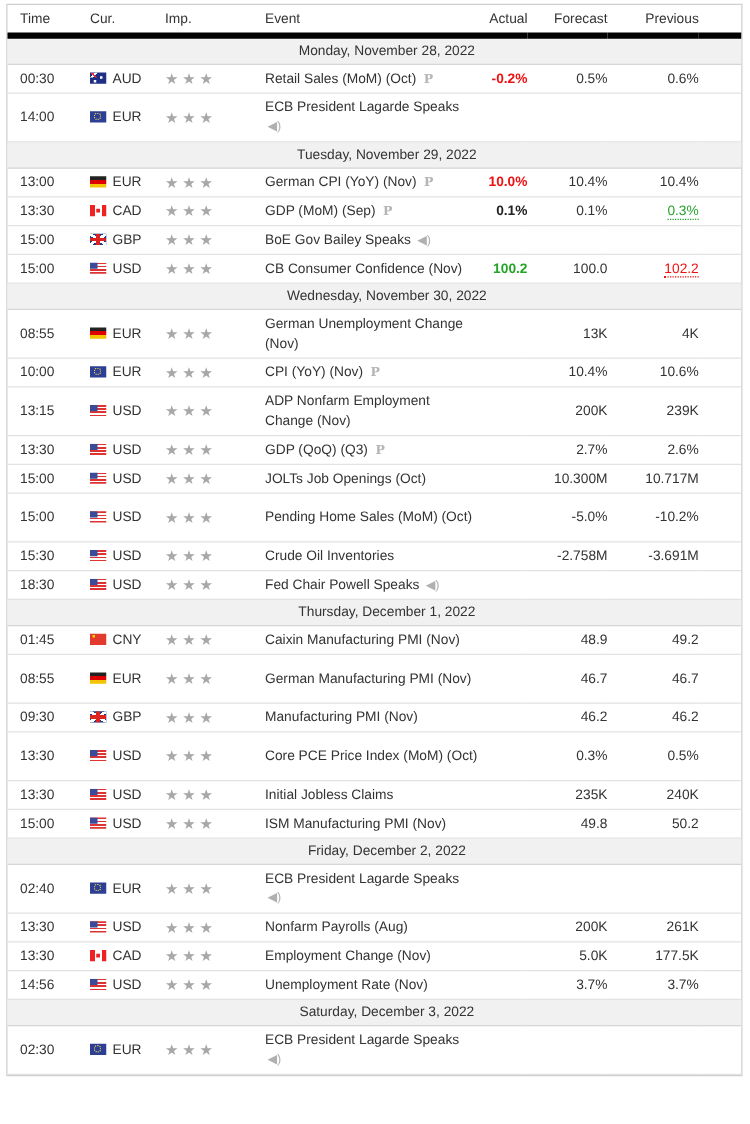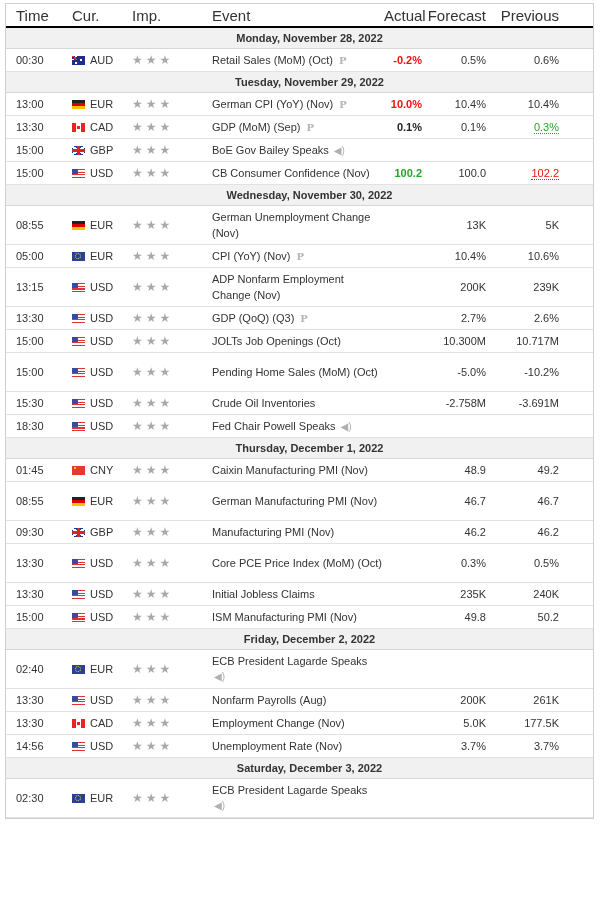--- a/index.html
+++ b/index.html
@@ -23,40 +23,40 @@
       border: 1px solid #cfcfcf;
       background: #ffffff;
     }
     table.cal {
       width: 100%;
       border-collapse: collapse;
       table-layout: fixed;
     }
     table.cal th {
       font-weight: normal;
-      font-size: 15px;
+      font-size: 11px;
       color: #333;
       text-align: left;
       height: 22px;
       padding: 0;
-      border-bottom: 2px solid #000000;
+      border-bottom: 5px solid #000000;
     }
     table.cal th.num { text-align: right; }
     table.cal th.c-time { padding-left: 10px; }
     table.cal td {
       padding: 0;
       border-bottom: 1px solid #e2e2e2;
       vertical-align: middle;
       font-size: 11px;
       color: #333;
     }
     tr.day td {
       background: #f1f1f1;
       text-align: center;
-      font-weight: bold;
+      font-weight: normal;
       color: #333;
       height: 20px;
       border-bottom: 1px solid #d6d6d6;
       border-top: 1px solid #d6d6d6;
       font-size: 11px;
     }
     tr.day td span { padding-left: 20px; }
     tr.ev td { height: 22px; }
     tr.ev.tall td { height: 38px; }
     td.c-time { padding-left: 10px !important; color: #333; }
@@ -191,20 +191,30 @@
         <tr class="ev">
           <td class="c-time">00:30</td>
           <td class="c-cur"><span class="flag au"></span><span>AUD</span></td>
           <td><span class="stars">★★★</span></td>
           <td class="c-event"><span>Retail Sales (MoM) (Oct)</span><span class="prelim">P</span></td>
           <td class="num c-actual"><span class="red">-0.2%</span></td>
           <td class="num">0.5%</td>
           <td class="num c-prev"><span>0.6%</span></td>
           <td></td>
         </tr>
+        <tr class="ev tall">
+          <td class="c-time">14:00</td>
+          <td class="c-cur"><span class="flag eu"></span><span>EUR</span></td>
+          <td><span class="stars">★★★</span></td>
+          <td class="c-event"><span>ECB President Lagarde Speaks</span><span class="speaker block">◀)</span></td>
+          <td class="num c-actual"><span></span></td>
+          <td class="num"></td>
+          <td class="num c-prev"><span></span></td>
+          <td></td>
+        </tr>
         <tr class="day">
           <td colspan="8"><span>Tuesday, November 29, 2022</span></td>
         </tr>
         <tr class="ev">
           <td class="c-time">13:00</td>
           <td class="c-cur"><span class="flag de"></span><span>EUR</span></td>
           <td><span class="stars">★★★</span></td>
           <td class="c-event"><span>German CPI (YoY) (Nov)</span><span class="prelim">P</span></td>
           <td class="num c-actual"><span class="red">10.0%</span></td>
           <td class="num">10.4%</td>
@@ -244,25 +254,25 @@
         <tr class="day">
           <td colspan="8"><span>Wednesday, November 30, 2022</span></td>
         </tr>
         <tr class="ev tall">
           <td class="c-time">08:55</td>
           <td class="c-cur"><span class="flag de"></span><span>EUR</span></td>
           <td><span class="stars">★★★</span></td>
           <td class="c-event"><span>German Unemployment Change (Nov)</span></td>
           <td class="num c-actual"><span></span></td>
           <td class="num">13K</td>
-          <td class="num c-prev"><span>5K</span></td>
-          <td></td>
-        </tr>
-        <tr class="ev">
-          <td class="c-time">05:00</td>
+          <td class="num c-prev"><span>4K</span></td>
+          <td></td>
+        </tr>
+        <tr class="ev">
+          <td class="c-time">10:00</td>
           <td class="c-cur"><span class="flag eu"></span><span>EUR</span></td>
           <td><span class="stars">★★★</span></td>
           <td class="c-event"><span>CPI (YoY) (Nov)</span><span class="prelim">P</span></td>
           <td class="num c-actual"><span></span></td>
           <td class="num">10.4%</td>
           <td class="num c-prev"><span>10.6%</span></td>
           <td></td>
         </tr>
         <tr class="ev tall">
           <td class="c-time">13:15</td>

